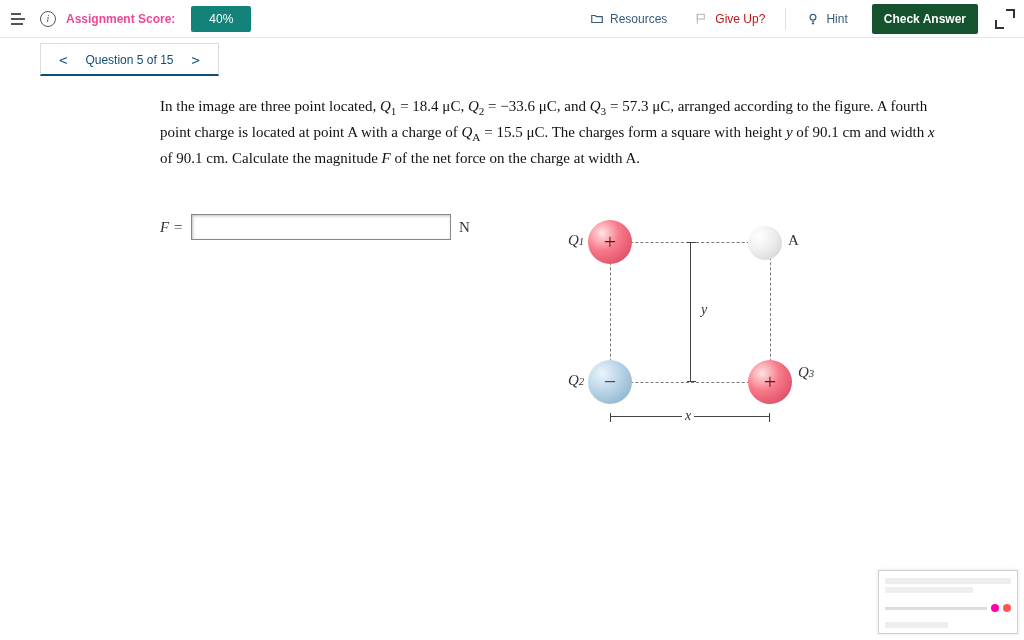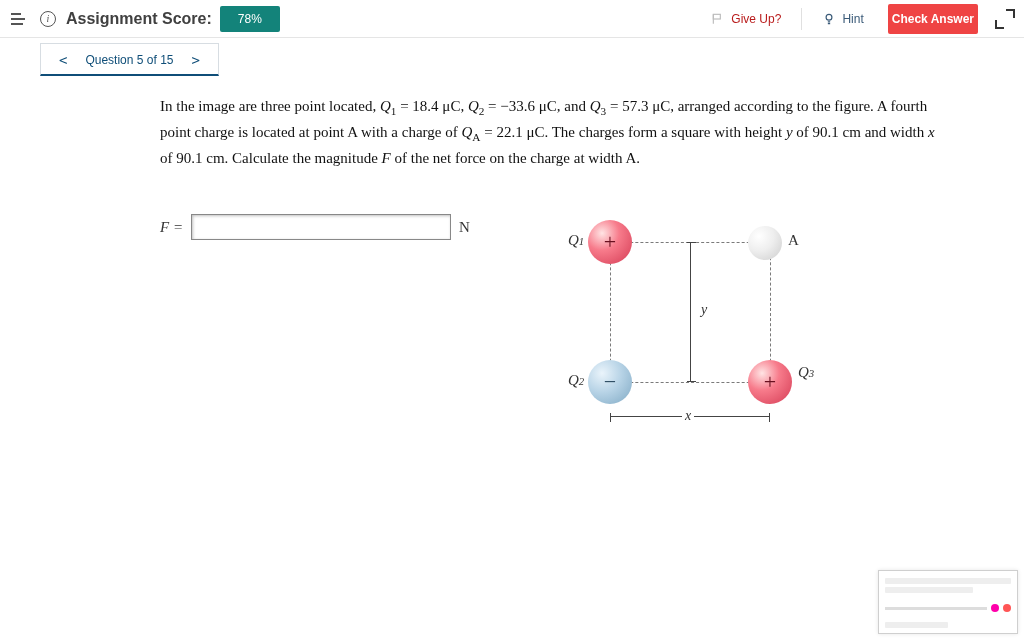--- a/index.html
+++ b/index.html
@@ -29,37 +29,37 @@
   }
   .menu-icon span { height: 2px; background: #555; width: 14px; }
   .menu-icon span:nth-child(1){width:10px}
   .menu-icon span:nth-child(3){width:12px}
   .info-icon {
     width: 16px; height: 16px; border: 1.5px solid #555; border-radius: 50%;
     display: flex; align-items: center; justify-content: center;
     font-size: 10px; font-style: italic; font-family: serif; color:#555;
     margin: 0 6px;
   }
-  .score-label { font-weight: 600; color: #404040; font-size: 16px; margin-right:4px;}
+  .score-label { font-weight: 600; color: #ec4899; font-size: 12px; margin-right:12px;}
   .score-badge {
     background: #13837a; color: #fff; padding: 6px 18px;
     font-size: 12px; font-weight: 500; border-radius: 2px;
   }
   .flex-spacer { flex: 1; }
   .top-btn {
     display: flex; align-items: center; gap: 6px;
     padding: 6px 12px; font-size: 12px;
     color: #3a5a78; border: none; background: none; cursor: pointer;
   }
   .top-btn.disabled { color: #b91c1c; cursor: default; }
   .top-btn svg { width: 14px; height: 14px; }
   .divider-v { width:1px; height:22px; background:#e0e0e0; margin:0 4px;}
   .check-btn {
-    background: #ef4444; color: #fff; border: none;
-    padding: 8px 4px; font-size: 12px; font-weight: 600;
+    background: #14532d; color: #fff; border: none;
+    padding: 8px 12px; font-size: 12px; font-weight: 600;
     border-radius: 2px; cursor: pointer; margin: 0 8px;
   }
   .fullscreen-icn {
     width: 22px; height: 22px; cursor: pointer; position: relative;
     margin-left:4px;
   }
   .fullscreen-icn::before, .fullscreen-icn::after {
     content:""; position:absolute; width:7px; height:7px;
     border:2px solid #333;
   }
@@ -161,23 +161,29 @@
 <body>
 
 <div class="topbar">
   <div class="menu-icon">
       <span></span>
       <span></span>
       <span></span>
     </div>
   <div class="info-icon">i</div>
   <span class="score-label">Assignment Score:</span>
-  <span class="score-badge">78%</span>
+  <span class="score-badge">40%</span>
   <div class="flex-spacer"></div>
 
+  <button class="top-btn">
+    <svg viewBox="0 0 24 24" fill="none" stroke="#3a5a78" stroke-width="2">
+        <path d="M3 6h6l2 2h10v10H3z"></path>
+      </svg>
+    <span>Resources</span>
+  </button>
   <button class="top-btn disabled">
     <svg viewBox="0 0 24 24" fill="none" stroke="#bdbdbd" stroke-width="2">
         <rect x="4" y="4" width="12" height="8"></rect>
         <path d="M4 4v16"></path>
       </svg>
     <span>Give Up?</span>
   </button>
   <div class="divider-v"></div>
   <button class="top-btn">
     <svg viewBox="0 0 24 24" fill="none" stroke="#3a5a78" stroke-width="2">
@@ -197,21 +203,21 @@
     <span class="chev">&gt;</span>
   </div>
 </div>
 
 <div class="content">
   <p class="problem-text">
     <span>In the image are three point located, </span>
     <span class="var">Q</span><span class="sub">1</span><span> = 18.4 μC, </span>
     <span class="var">Q</span><span class="sub">2</span><span> = −33.6 μC, and </span>
     <span class="var">Q</span><span class="sub">3</span><span> = 57.3 μC, arranged according to the figure. A fourth point charge is located at point A with a charge of </span>
-    <span class="var">Q</span><span class="sub">A</span><span> = 22.1 μC. The charges form a square with height </span>
+    <span class="var">Q</span><span class="sub">A</span><span> = 15.5 μC. The charges form a square with height </span>
     <span class="var">y</span><span> of 90.1 cm and width </span>
     <span class="var">x</span><span> of 90.1 cm. Calculate the magnitude </span>
     <span class="var">F</span><span> of the net force on the charge at width A.</span>
   </p>
 
   <div class="answer-row">
     <span class="F">F =</span>
     <input class="answer-input" value="" style="">
     <span>N</span>
   </div>

